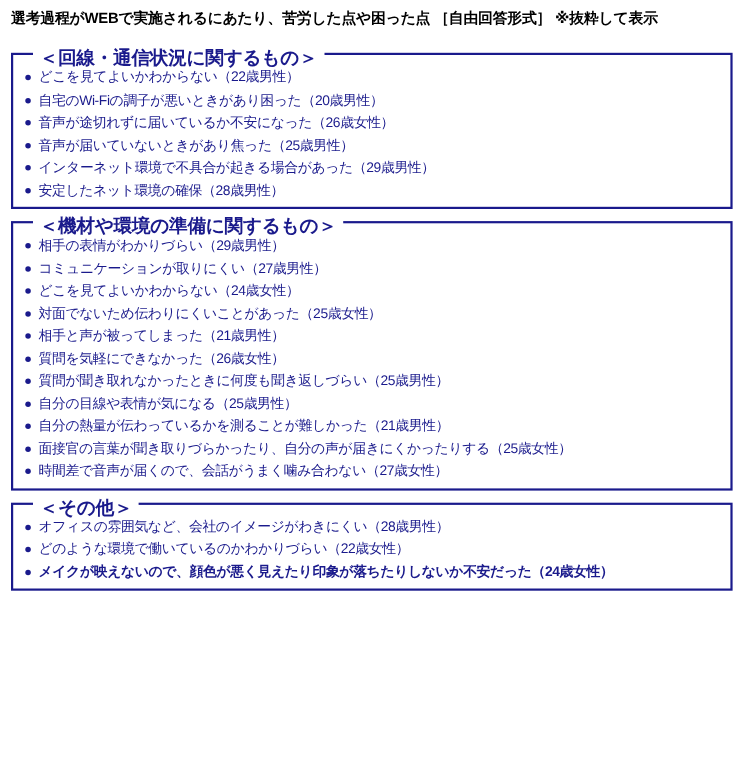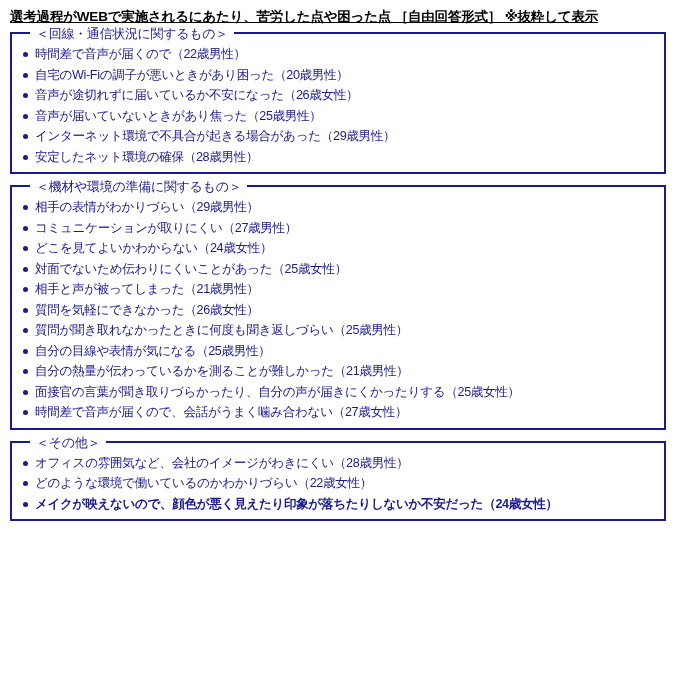--- a/index.html
+++ b/index.html
@@ -20,38 +20,37 @@
     height: 700px;
     box-sizing: border-box;
     padding: 6px 8px 0 8px;
   }
   .doc-title {
     color: #000000;
     font-size: 13.5px;
     font-weight: bold;
     letter-spacing: -0.2px;
     white-space: nowrap;
-    margin: 2px 0 6px 2px;
-    text-decoration: underline;
+    margin: 2px 0 22px 2px;
   }
   .section {
     position: relative;
     border: 2px solid #1a1a8c;
     margin: 0 2px 11px 2px;
     padding: 10px 6px 5px 10px;
     box-sizing: border-box;
   }
   .section-header {
     position: absolute;
     top: -9px;
     left: 18px;
     background: #ffffff;
     padding: 0 6px;
-    font-size: 13px;
-    font-weight: normal;
+    font-size: 17px;
+    font-weight: bold;
     color: #1a1a8c;
     white-space: nowrap;
     letter-spacing: -0.3px;
   }
   ul.items {
     list-style: none;
     margin: 0;
     padding: 0;
   }
   ul.items li {
@@ -80,21 +79,21 @@
 </head>
 <body>
 
 <div class="page">
 
   <div class="doc-title">選考過程がWEBで実施されるにあたり、苦労した点や困った点 ［自由回答形式］ ※抜粋して表示</div>
 
   <div class="section">
     <div class="section-header">＜回線・通信状況に関するもの＞</div>
     <ul class="items">
-      <li>時間差で音声が届くので（22歳男性）</li>
+      <li>どこを見てよいかわからない（22歳男性）</li>
       <li>自宅のWi-Fiの調子が悪いときがあり困った（20歳男性）</li>
       <li>音声が途切れずに届いているか不安になった（26歳女性）</li>
       <li>音声が届いていないときがあり焦った（25歳男性）</li>
       <li>インターネット環境で不具合が起きる場合があった（29歳男性）</li>
       <li>安定したネット環境の確保（28歳男性）</li>
     </ul>
   </div>
 
   <div class="section">
     <div class="section-header">＜機材や環境の準備に関するもの＞</div>

